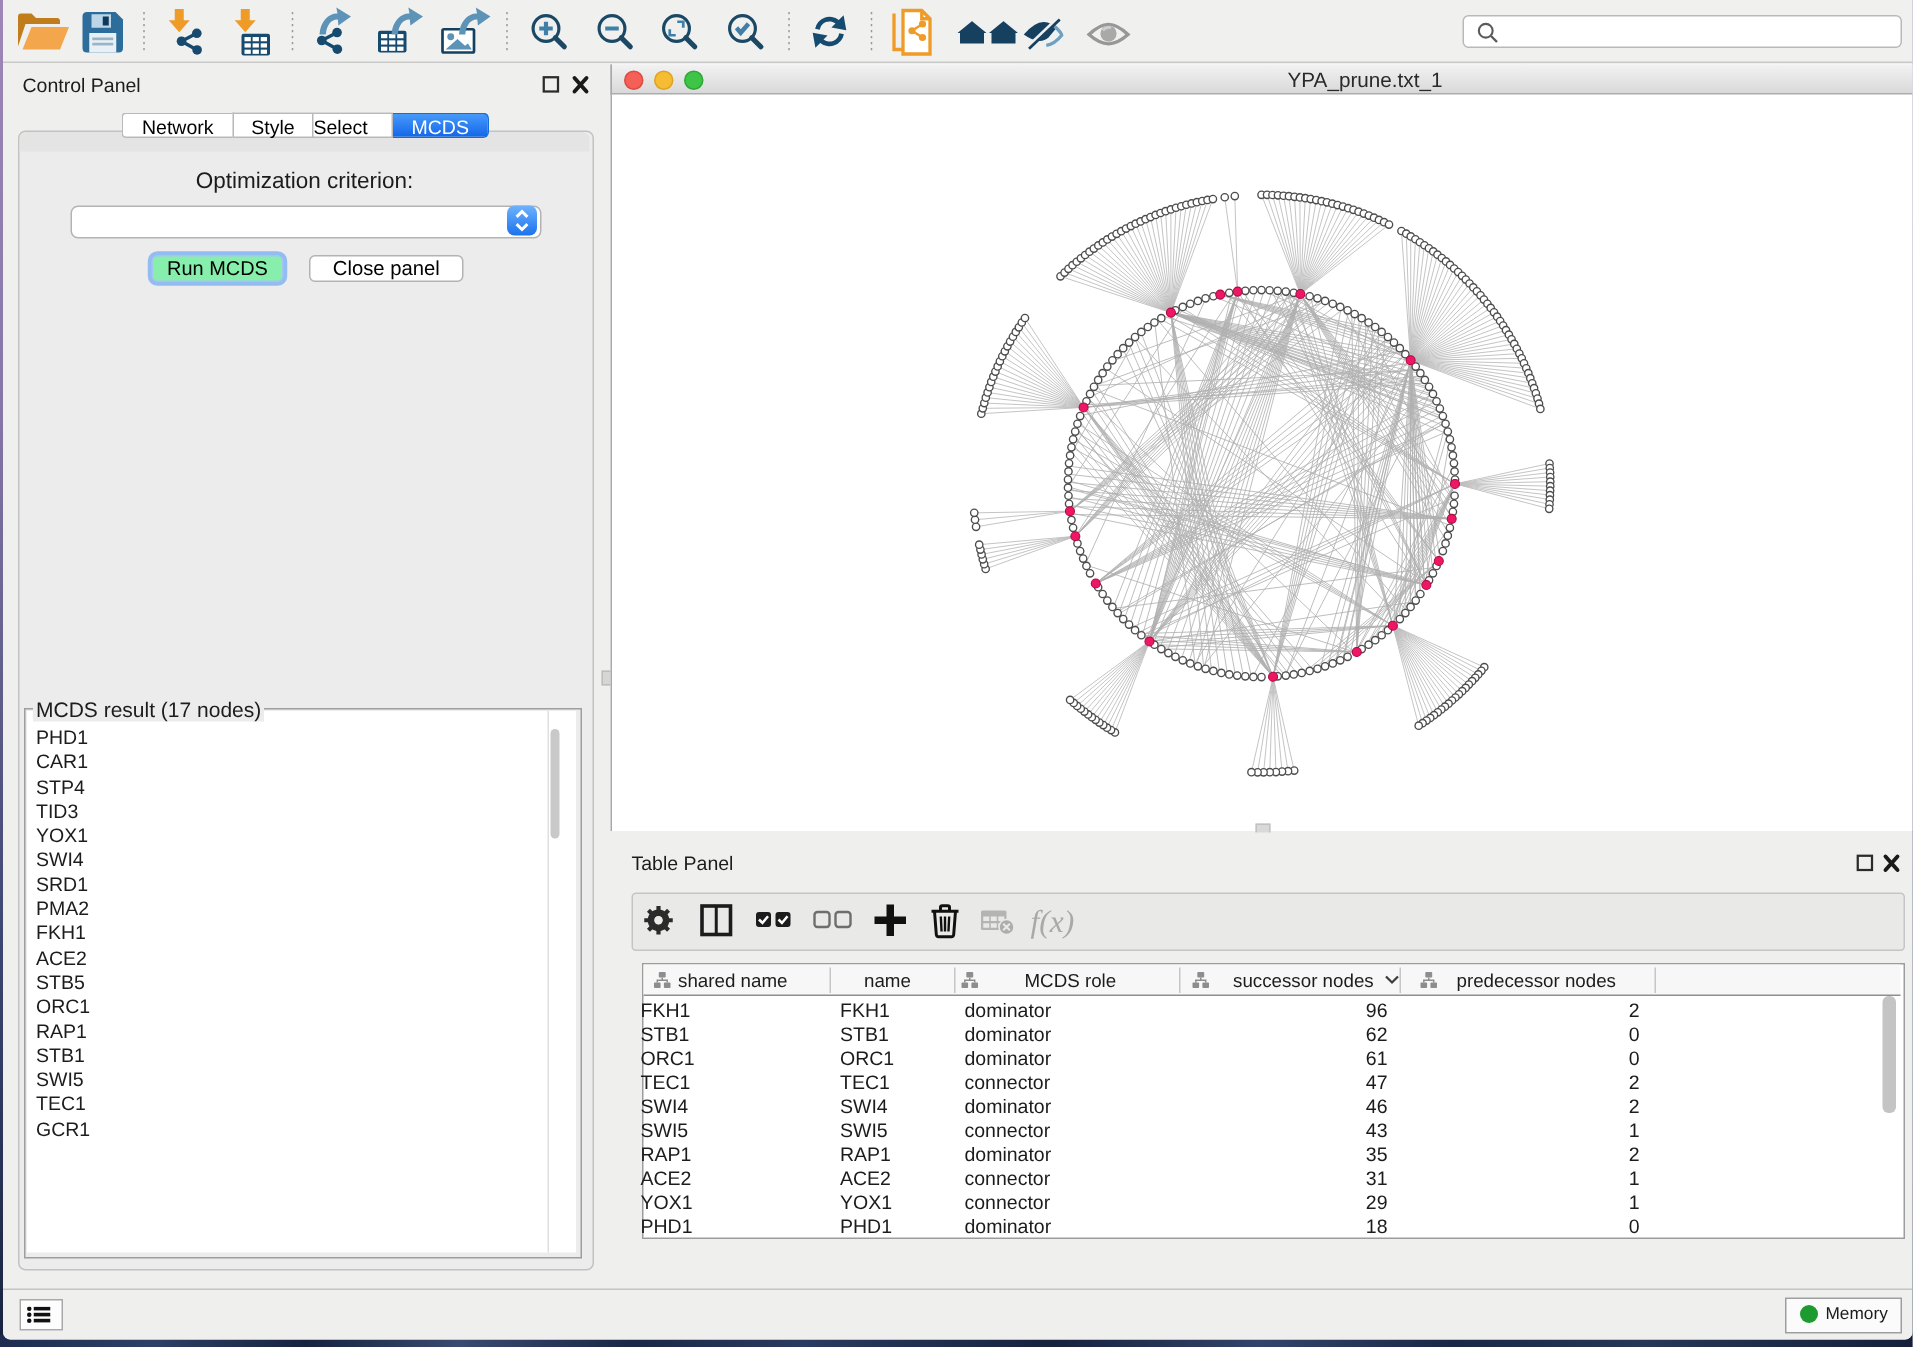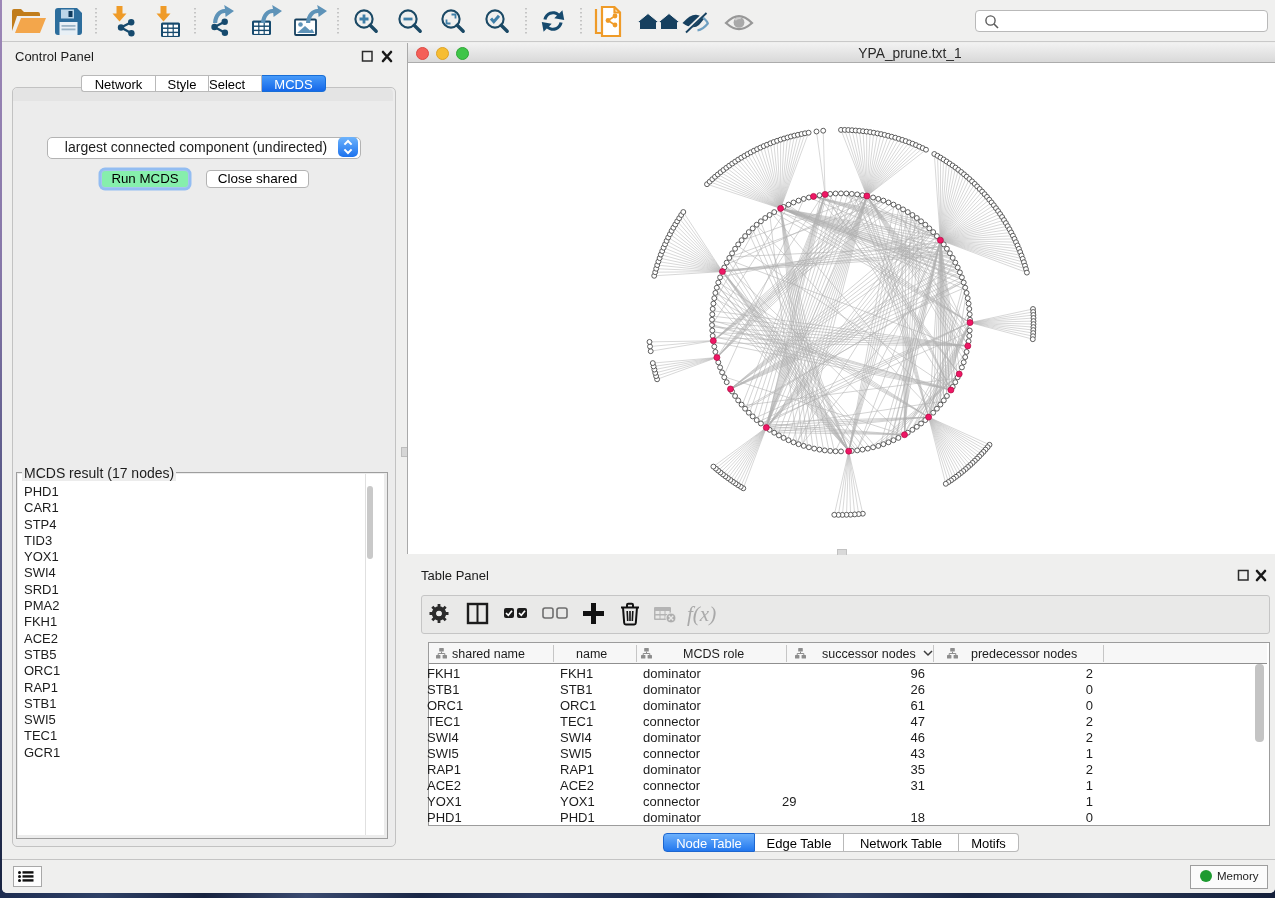--- a/index.html
+++ b/index.html
@@ -173,31 +173,31 @@
 
 <div class="abs" style="left:10px;top:87px;width:382px;height:758px;background:#ececec;border:1px solid #c2c2c2;border-radius:5px"></div>
 <div class="abs" style="left:11px;top:88px;width:380px;height:13px;background:#e4e4e4;border-radius:5px 5px 0 0"></div>
 
 <div class="abs" style="left:79px;top:75px;height:17px;display:flex;font-size:13px">
  <div style="width:73px;background:#fff;border:1px solid #b9b9b9;border-right:none;border-radius:3px 0 0 3px;text-align:center;line-height:17px">Network</div>
  <div style="width:52px;background:#fff;border:1px solid #b9b9b9;border-right:none;text-align:center;line-height:17px">Style</div>
  <div style="width:52px;background:#fff;border:1px solid #b9b9b9;line-height:17px">Select</div>
  <div style="width:63px;background:linear-gradient(180deg,#479af9,#1467e9);border:1px solid #176dd6;border-left:none;border-radius:0 4px 4px 0;color:#fff;text-align:center;line-height:17px">MCDS</div>
 </div>
+<div class="txt" style="left:0;top:112px;width:402px;text-align:center;font-size:15px">Optimization criterion:</div>
 
 <div class="abs" style="left:45px;top:137px;width:312px;height:20px;background:#fff;border:1px solid #b3b3b3;border-radius:5px"></div>
-<div class="txt" style="left:45px;top:139px;width:298px;text-align:center;font-size:14px">largest connected component (undirected)</div>
 <div class="abs" style="left:336px;top:137px;width:20px;height:20px;background:linear-gradient(180deg,#6db3fc,#1c72ee);border-radius:5px"></div>
 <svg class="abs" style="left:336px;top:137px" width="20" height="20">
  <path d="M6.4 7.6 L10 4 L13.6 7.6" fill="none" stroke="#fff" stroke-width="2"></path>
  <path d="M6.4 12.4 L10 16 L13.6 12.4" fill="none" stroke="#fff" stroke-width="2"></path>
 </svg>
 
 <div class="abs" style="left:99px;top:170px;width:86px;height:16px;background:#86efac;border:1px solid #a5c4ef;border-radius:4px;box-shadow:0 0 0 2.5px #93bdf2;font-size:13.3px;text-align:center;line-height:16px">Run MCDS</div>
-<div class="abs" style="left:204px;top:170px;width:101px;height:16px;background:#fff;border:1px solid #b3b3b3;border-radius:4px;font-size:13.5px;text-align:center;line-height:16px">Close shared</div>
+<div class="abs" style="left:204px;top:170px;width:101px;height:16px;background:#fff;border:1px solid #b3b3b3;border-radius:4px;font-size:13.5px;text-align:center;line-height:16px">Close panel</div>
 
 <div class="abs" style="left:14px;top:472px;width:370px;height:365px;border:1px solid #9e9e9e"></div>
 <div class="abs" style="left:16px;top:474px;width:366px;height:361px;background:#fff"></div>
 <div class="txt" style="left:20px;top:465px;background:#ececec;padding:0 2px;font-size:14px">MCDS result (17 nodes)</div>
 <div class="txt" style="left:22px;top:484px;font-size:13px;line-height:16.3px">PHD1<br>CAR1<br>STP4<br>TID3<br>YOX1<br>SWI4<br>SRD1<br>PMA2<br>FKH1<br>ACE2<br>STB5<br>ORC1<br>RAP1<br>STB1<br>SWI5<br>TEC1<br>GCR1</div>
 <div class="abs" style="left:363px;top:474px;width:1px;height:361px;background:#e0e0e0"></div>
 <div class="abs" style="left:365px;top:486px;width:6px;height:73px;background:#c9c9c9;border-radius:3px"></div>
 
 <div class="abs" style="left:399px;top:447px;width:6px;height:8px;background:#d6d6d6;border:1px solid #bdbdbd"></div>
 
@@ -1065,21 +1065,21 @@
 <div class="txt" style="left:820px;top:647px;font-size:12.5px">successor nodes</div>
 <div class="txt" style="left:969px;top:647px;font-size:12.5px">predecessor nodes</div>
 <div class="txt" style="left:425px;top:666px;font-size:13px">FKH1</div>
 <div class="txt" style="left:558px;top:666px;font-size:13px">FKH1</div>
 <div class="txt" style="left:641px;top:666px;font-size:13px">dominator</div>
 <div class="txt" style="left:823px;top:666px;width:100px;text-align:right;font-size:13px">96</div>
 <div class="txt" style="left:991px;top:666px;width:100px;text-align:right;font-size:13px">2</div>
 <div class="txt" style="left:425px;top:682px;font-size:13px">STB1</div>
 <div class="txt" style="left:558px;top:682px;font-size:13px">STB1</div>
 <div class="txt" style="left:641px;top:682px;font-size:13px">dominator</div>
-<div class="txt" style="left:823px;top:682px;width:100px;text-align:right;font-size:13px">26</div>
+<div class="txt" style="left:823px;top:682px;width:100px;text-align:right;font-size:13px">62</div>
 <div class="txt" style="left:991px;top:682px;width:100px;text-align:right;font-size:13px">0</div>
 <div class="txt" style="left:425px;top:698px;font-size:13px">ORC1</div>
 <div class="txt" style="left:558px;top:698px;font-size:13px">ORC1</div>
 <div class="txt" style="left:641px;top:698px;font-size:13px">dominator</div>
 <div class="txt" style="left:823px;top:698px;width:100px;text-align:right;font-size:13px">61</div>
 <div class="txt" style="left:991px;top:698px;width:100px;text-align:right;font-size:13px">0</div>
 <div class="txt" style="left:425px;top:714px;font-size:13px">TEC1</div>
 <div class="txt" style="left:558px;top:714px;font-size:13px">TEC1</div>
 <div class="txt" style="left:641px;top:714px;font-size:13px">connector</div>
 <div class="txt" style="left:823px;top:714px;width:100px;text-align:right;font-size:13px">47</div>
@@ -1100,35 +1100,29 @@
 <div class="txt" style="left:823px;top:762px;width:100px;text-align:right;font-size:13px">35</div>
 <div class="txt" style="left:991px;top:762px;width:100px;text-align:right;font-size:13px">2</div>
 <div class="txt" style="left:425px;top:778px;font-size:13px">ACE2</div>
 <div class="txt" style="left:558px;top:778px;font-size:13px">ACE2</div>
 <div class="txt" style="left:641px;top:778px;font-size:13px">connector</div>
 <div class="txt" style="left:823px;top:778px;width:100px;text-align:right;font-size:13px">31</div>
 <div class="txt" style="left:991px;top:778px;width:100px;text-align:right;font-size:13px">1</div>
 <div class="txt" style="left:425px;top:794px;font-size:13px">YOX1</div>
 <div class="txt" style="left:558px;top:794px;font-size:13px">YOX1</div>
 <div class="txt" style="left:641px;top:794px;font-size:13px">connector</div>
-<div class="txt" style="left:780px;top:794px;width:100px;text-align:left;font-size:13px">29</div>
+<div class="txt" style="left:823px;top:794px;width:100px;text-align:right;font-size:13px">29</div>
 <div class="txt" style="left:991px;top:794px;width:100px;text-align:right;font-size:13px">1</div>
 <div class="txt" style="left:425px;top:810px;font-size:13px">PHD1</div>
 <div class="txt" style="left:558px;top:810px;font-size:13px">PHD1</div>
 <div class="txt" style="left:641px;top:810px;font-size:13px">dominator</div>
 <div class="txt" style="left:823px;top:810px;width:100px;text-align:right;font-size:13px">18</div>
 <div class="txt" style="left:991px;top:810px;width:100px;text-align:right;font-size:13px">0</div>
 <div class="abs" style="left:1253px;top:664px;width:9px;height:78px;background:#c4c4c4;border-radius:4px"></div>
 
-<div class="abs" style="left:661px;top:833px;height:19px;display:flex;font-size:13px">
- <div style="width:90px;background:linear-gradient(180deg,#6db1fc,#2277ee);border:1px solid #1d66cf;border-radius:4px 0 0 4px;color:#fff;text-align:center;line-height:19px">Node Table</div>
- <div style="width:88px;background:#fff;border:1px solid #b9b9b9;border-left:none;text-align:center;line-height:19px">Edge Table</div>
- <div style="width:114px;background:#fff;border:1px solid #b9b9b9;border-left:none;text-align:center;line-height:19px">Network Table</div>
- <div style="width:59px;background:#fff;border:1px solid #b9b9b9;border-left:none;border-radius:0 4px 4px 0;text-align:center;line-height:19px">Motifs</div>
-</div>
 
 <div class="abs" style="left:0;top:859px;width:1273px;height:34px;background:#efefee;border-top:1px solid #c4c4c4"></div>
 <div class="abs" style="left:11px;top:866px;width:27px;height:19px;background:#fdfdfd;border:1px solid #a8a8a8"></div>
 <svg class="abs" style="left:16px;top:871px" width="17" height="11" fill="#111">
  <circle cx="1.5" cy="1.5" r="1.5"></circle>
       <rect x="4.5" y="0.2" width="11" height="2.4"></rect>
  <circle cx="1.5" cy="5.5" r="1.5"></circle>
       <rect x="4.5" y="4.2" width="11" height="2.4"></rect>
  <circle cx="1.5" cy="9.5" r="1.5"></circle>
       <rect x="4.5" y="8.2" width="11" height="2.4"></rect>

